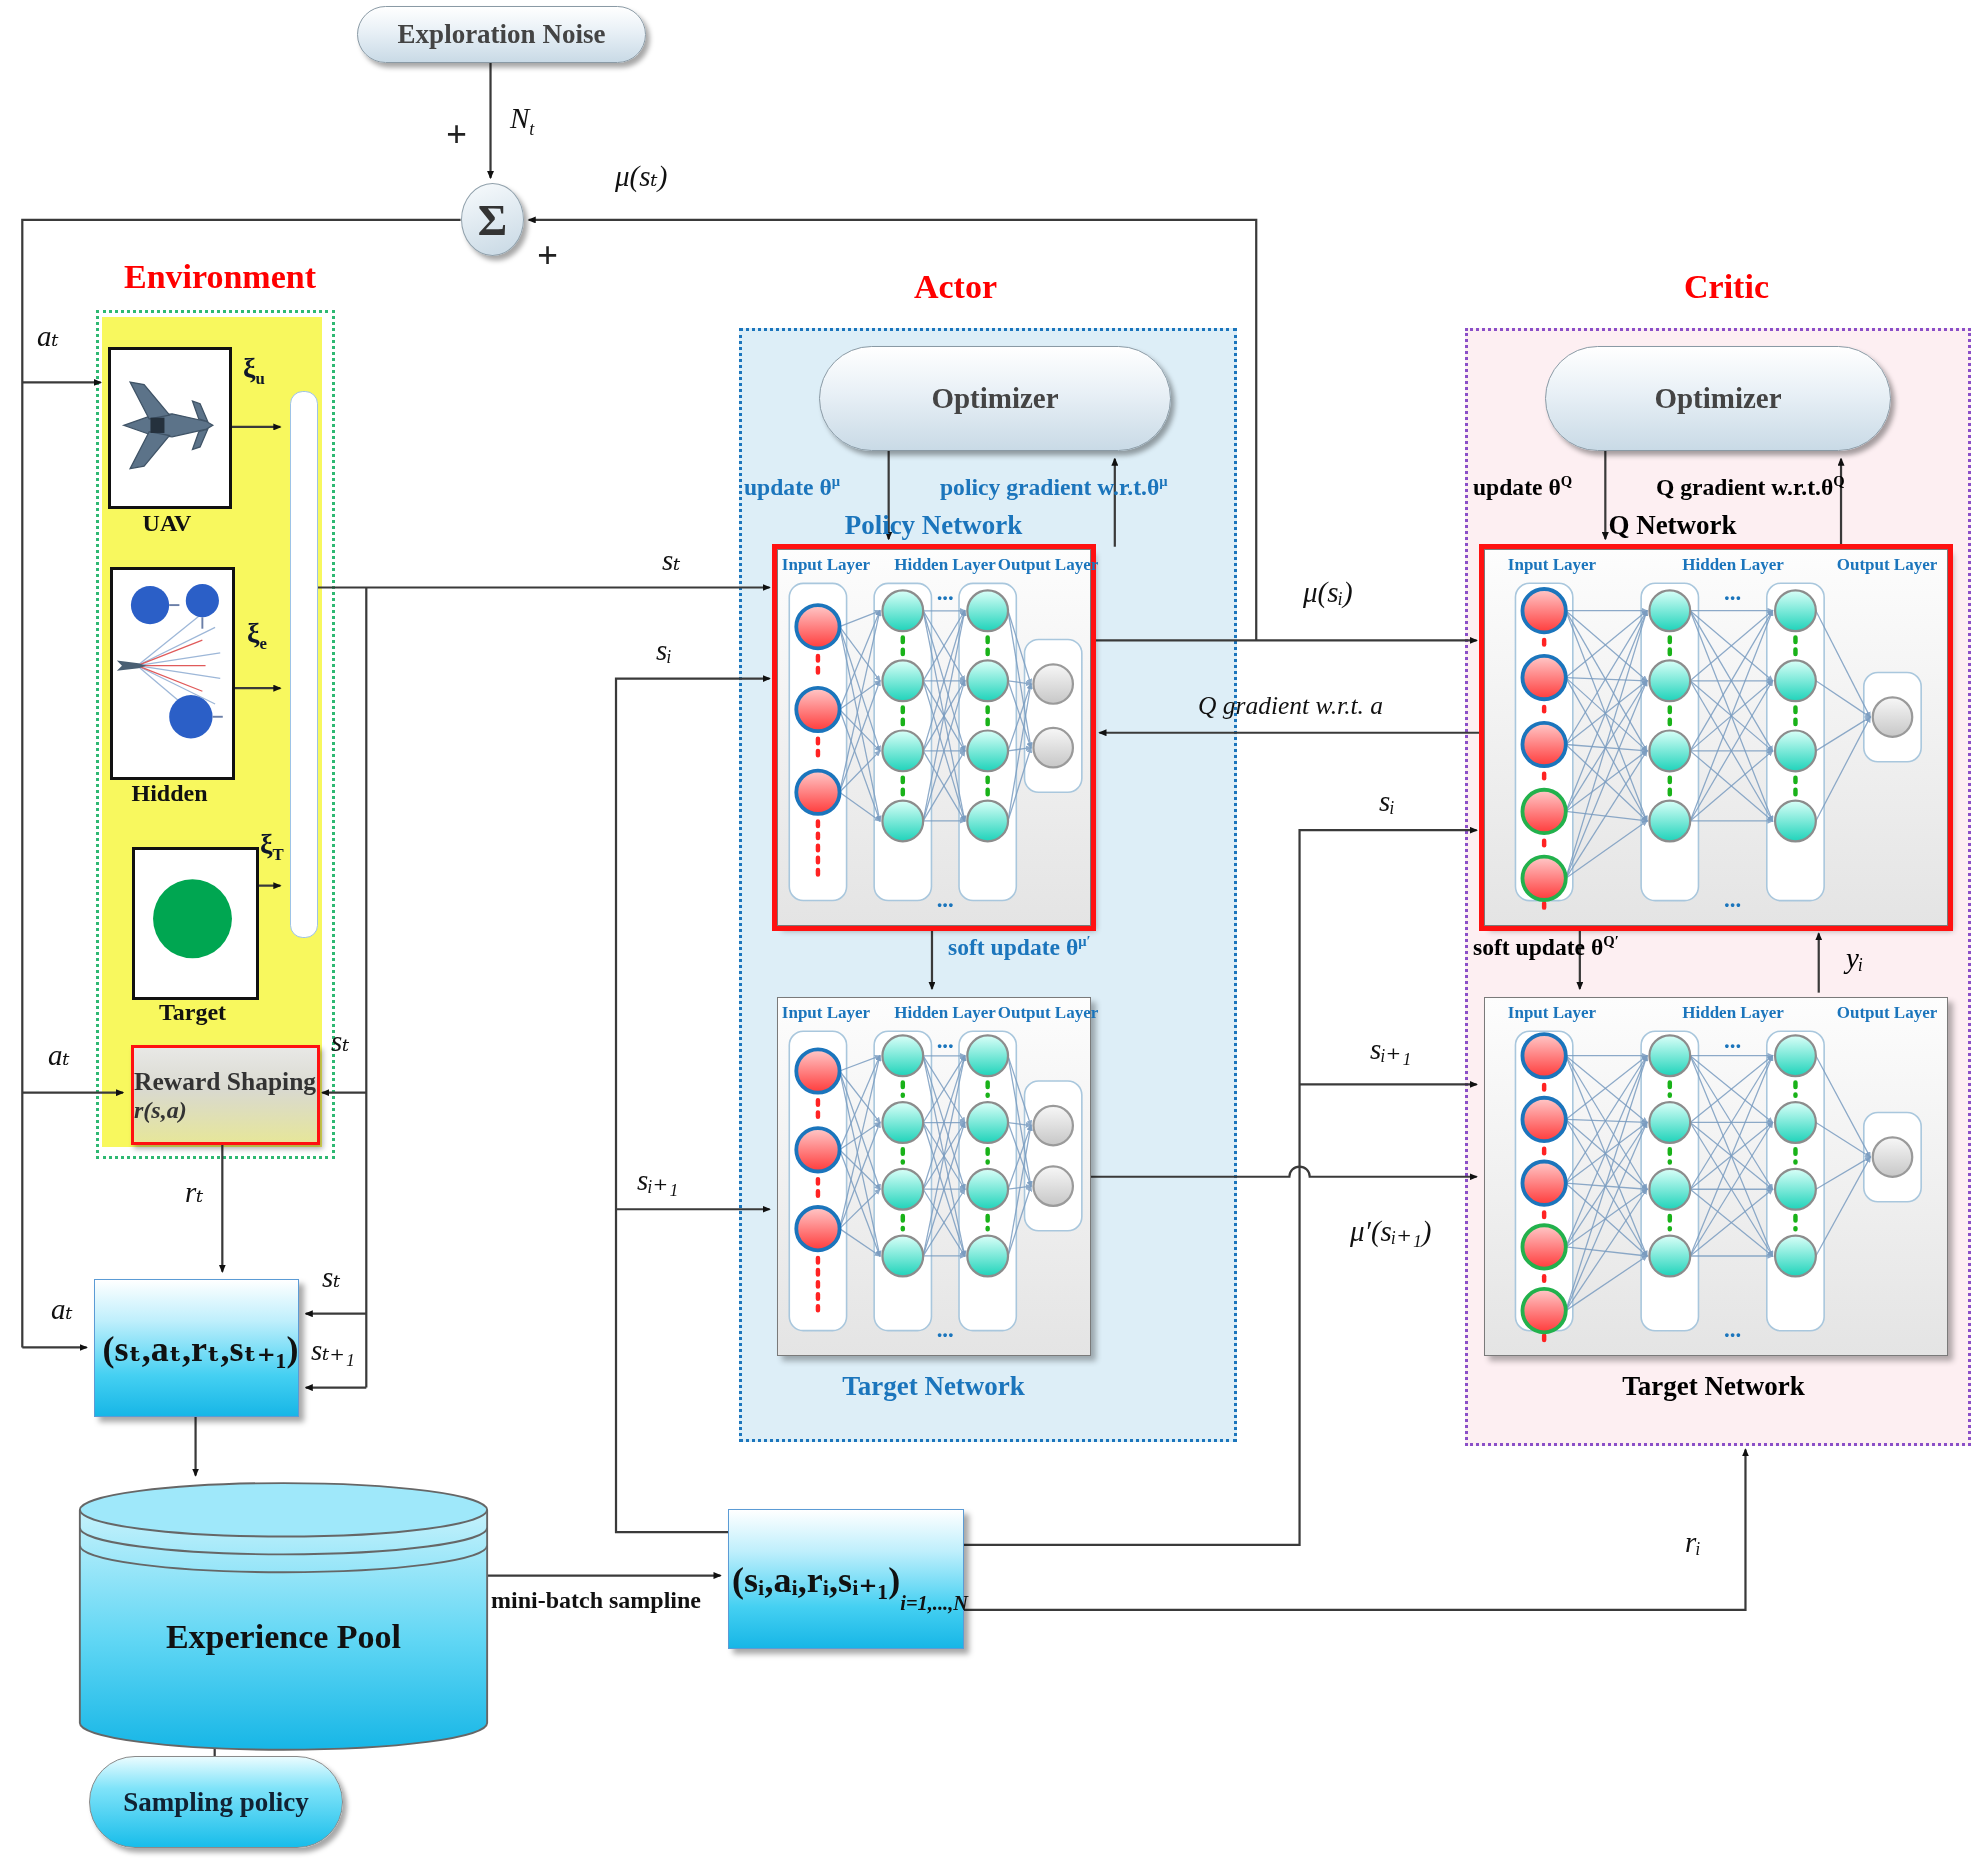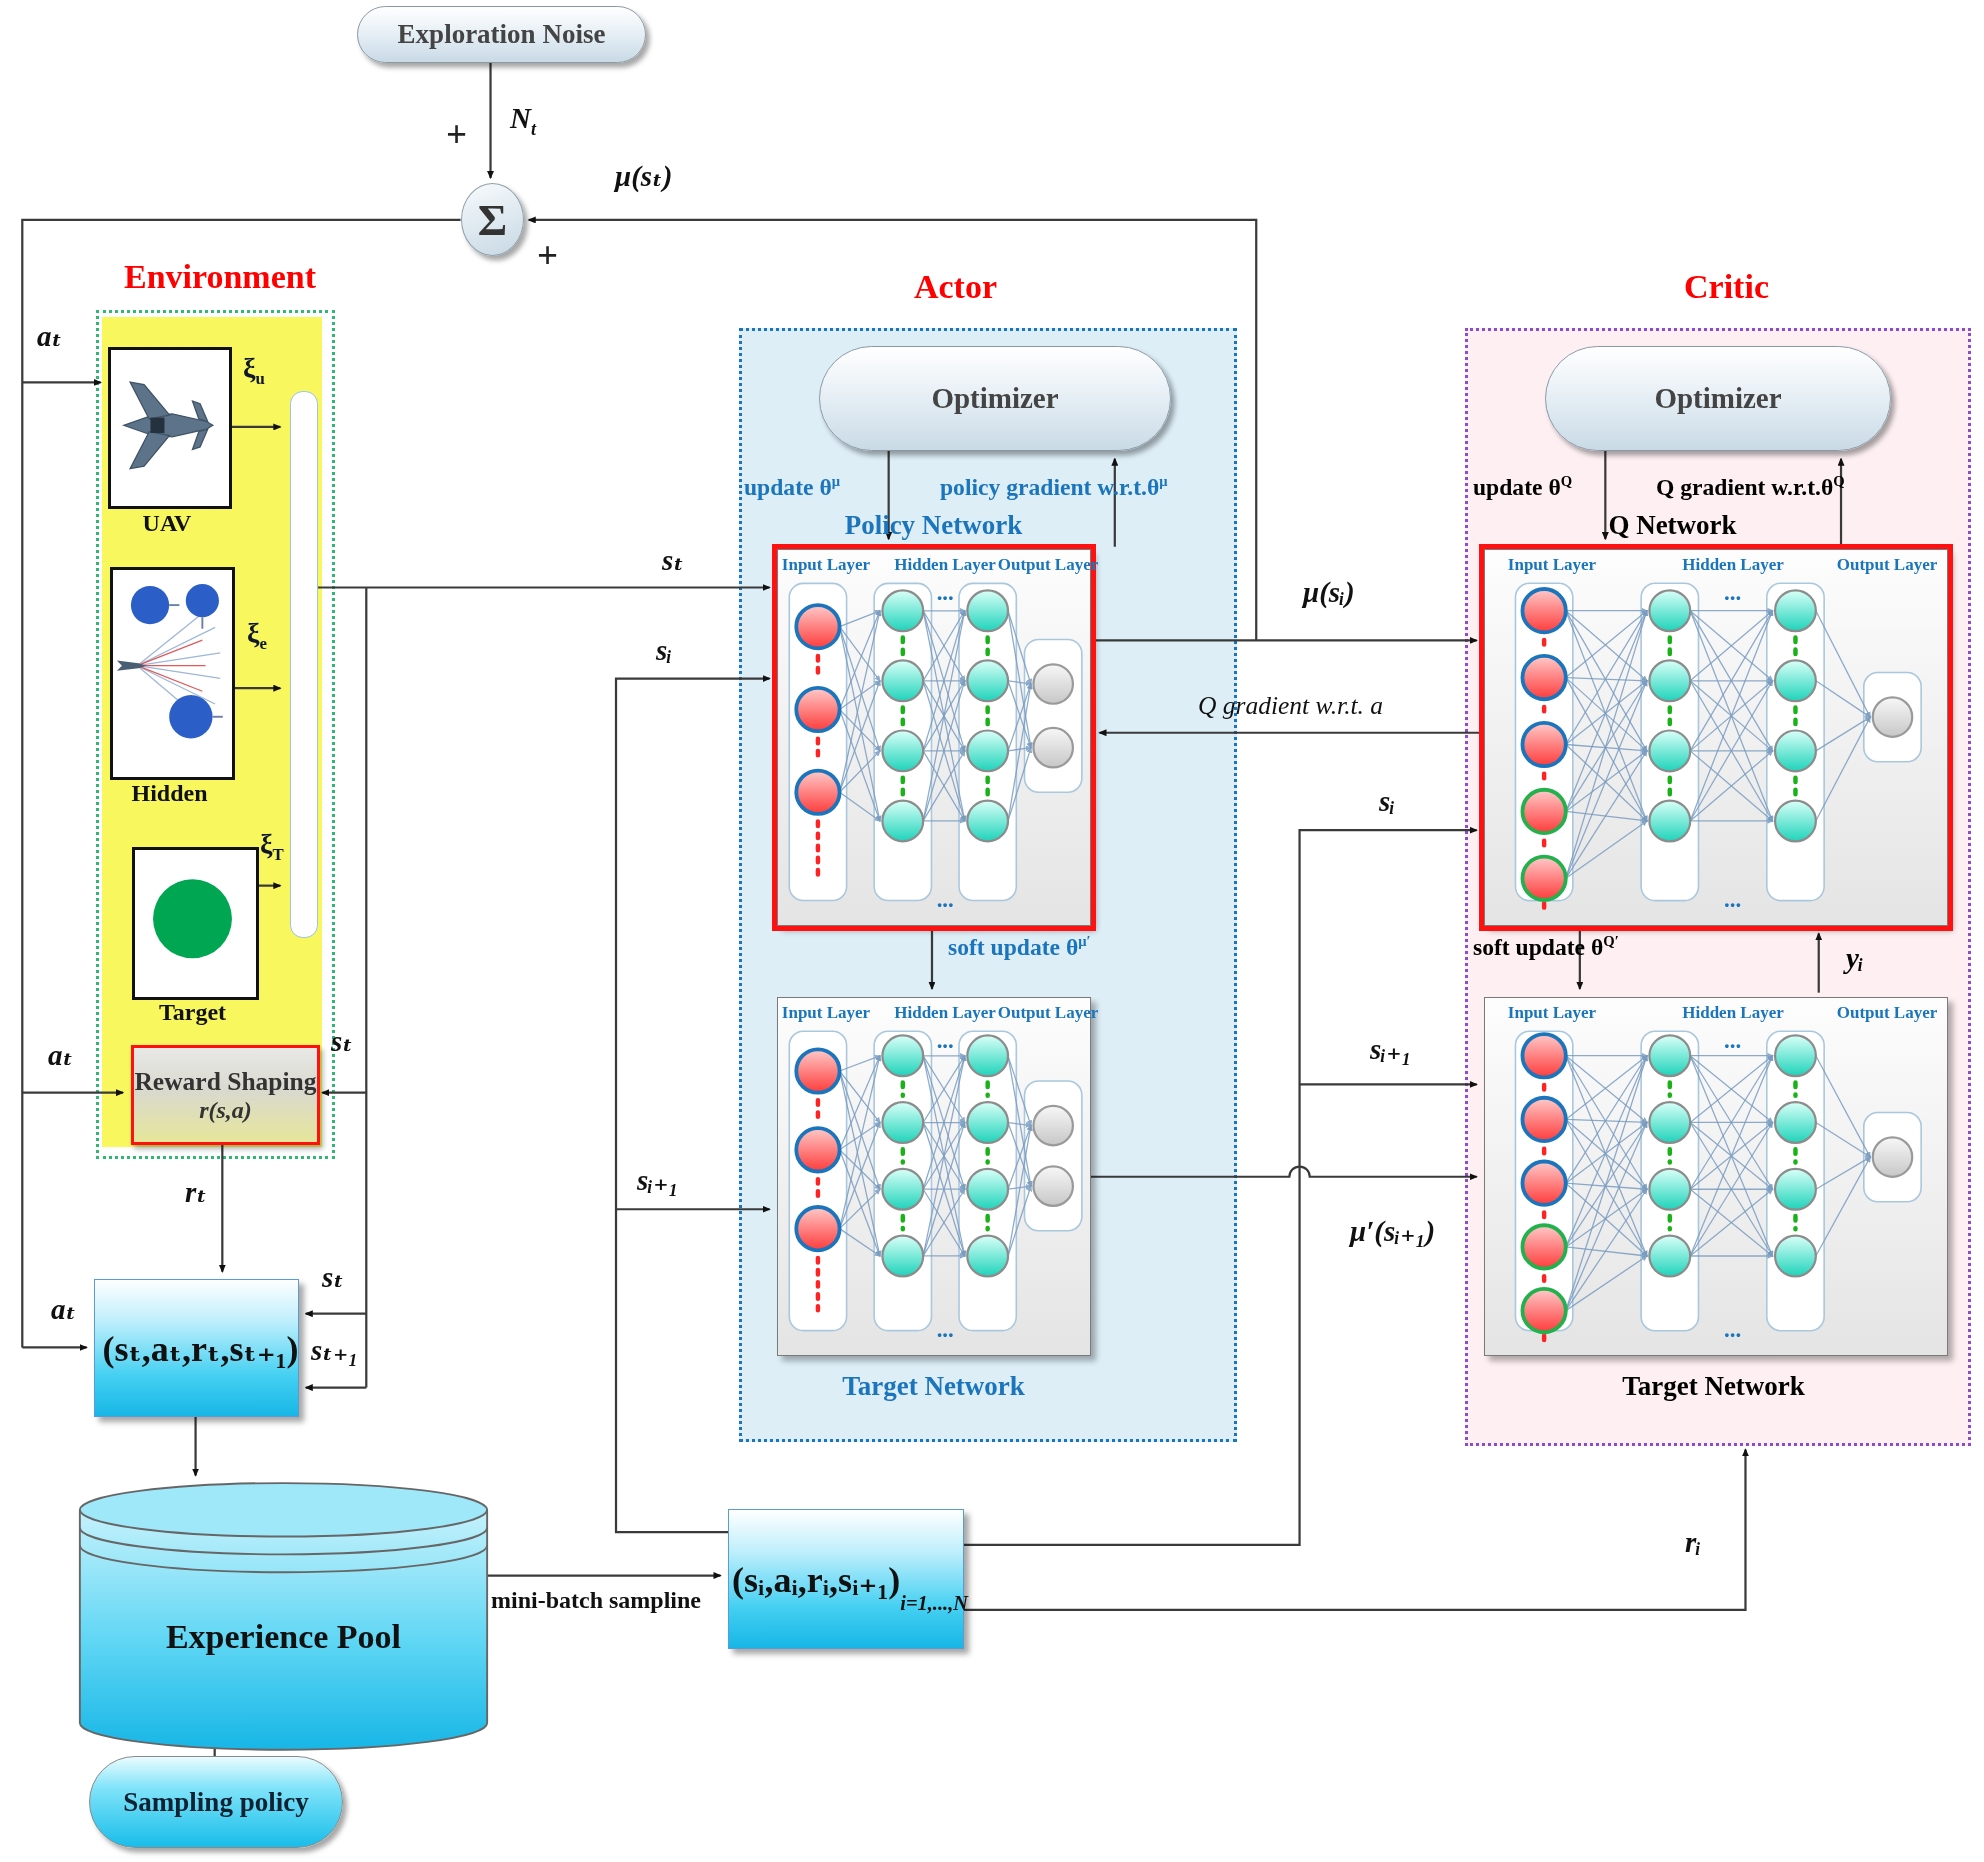--- a/index.html
+++ b/index.html
@@ -1,21 +1,21 @@
 <!DOCTYPE html>
 <html style="font-size:10.2px"><head>
 <meta charset="utf-8">
 <style>
   html,body{margin:0;padding:0;background:#ffffff;}
   #canvas{position:relative;width:1985px;height:1863px;background:#ffffff;overflow:hidden;
           font-family:"Liberation Serif","DejaVu Serif",serif;}
   svg{display:block;}
   .abs{position:absolute;}
   .lbl{position:absolute;color:#111;white-space:nowrap;}
-  .math{font-style:italic;font-weight:bold;font-size:29px;font-family:"Liberation Serif","DejaVu Serif",serif;}
+  .math{font-style:italic;font-weight:normal;font-size:29px;font-family:"Liberation Serif","DejaVu Serif",serif;}
   .math sub{font-size:.62em;font-style:italic;}
   .plus{font-size:37px;font-weight:bold;color:#222;}
   .title{color:#ff0000;font-weight:bold;font-size:34px;text-align:center;}
   .blue{color:#1b75bc;}
   .mag{color:#000000;}
   .bignote{font-weight:bold;font-size:23.6px;}
   .bignote sup{font-size:.62em;}
   .netsection{font-weight:bold;font-size:27px;text-align:center;}
   .pill{position:absolute;border-radius:636px;border:1.9px solid #8a9aa5;
         background:linear-gradient(180deg,#ffffff 0%,#e8f0f6 45%,#c9dae6 100%);
@@ -29,21 +29,21 @@
   .envbox{position:absolute;left:96px;top:310px;width:233px;height:843px;border:3.8px dotted #2eb872;}
   .envfill{position:absolute;left:102px;top:317px;width:220px;height:830px;background:#f8f85e;}
   .picbox{position:absolute;background:#ffffff;border:3.2px solid #111;}
   .piclabel{position:absolute;font-weight:bold;font-size:24px;text-align:center;color:#111;}
   .xilbl{position:absolute;font-weight:bold;font-size:28px;color:#0f172a;}
   .xilbl sub{font-size:.6em;font-weight:bold;}
   .collector{position:absolute;left:290px;top:391px;width:25.5px;height:545px;border-radius:12.7px;
              background:#ffffff;border:1.9px solid #9dc3e6;}
   .reward{position:absolute;left:131px;top:1045px;width:183px;height:94px;border:3.8px solid #ff1111;
           background:linear-gradient(180deg,#e8e8e6 0%,#d9d9cf 45%,#e6e69a 100%);
-          box-shadow:3.2px 3.8px 5.1px rgba(0,0,0,.3);display:flex;flex-direction:column;align-items:center;justify-content:center;}
+          box-shadow:3.2px 3.8px 5.1px rgba(0,0,0,.3);display:flex;flex-direction:column;justify-content:center;}
   .reward .r1{font-weight:bold;font-size:25.5px;color:#333;}
   .reward .r2{font-style:italic;font-weight:bold;font-size:24px;color:#333;}
   .actorbox{position:absolute;left:739px;top:328px;width:492px;height:1108px;background:#ddeef7;border:3.2px dotted #1b75bc;}
   .criticbox{position:absolute;left:1465px;top:328px;width:500px;height:1112px;background:#fdeff2;border:3.2px dotted #8a4fc8;}
   .netbox{position:absolute;background:linear-gradient(180deg,#fdfdfd,#e4e4e4);border:1.9px solid #7a7a7a;
           box-shadow:4.5px 5.1px 5.7px rgba(0,0,0,.3);}
   .netbox.red{outline:5.1px solid #ff1111;outline-offset:0.6px;}
   .laylab{position:absolute;top:5.1px;transform:translateX(-50%);color:#1b75bc;
           font-weight:bold;font-size:17px;white-space:nowrap;}
   .gradbox{position:absolute;border:1.9px solid #5b9bd5;box-shadow:4.5px 5.1px 5.7px rgba(0,0,0,.35);

